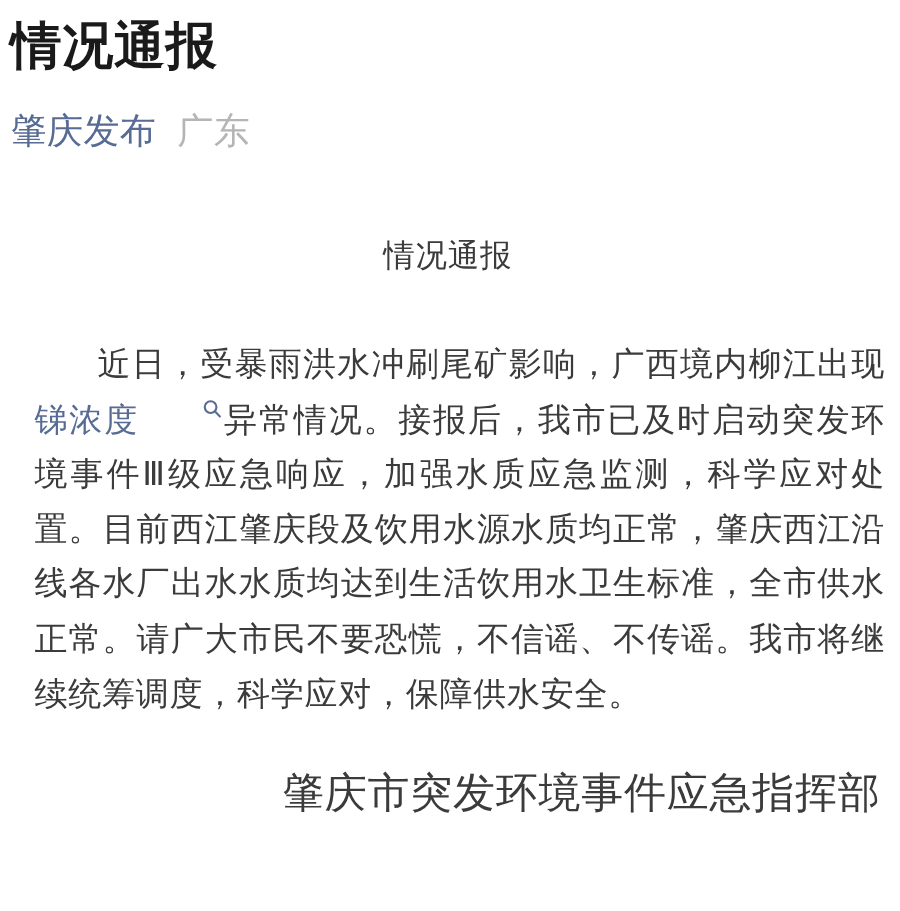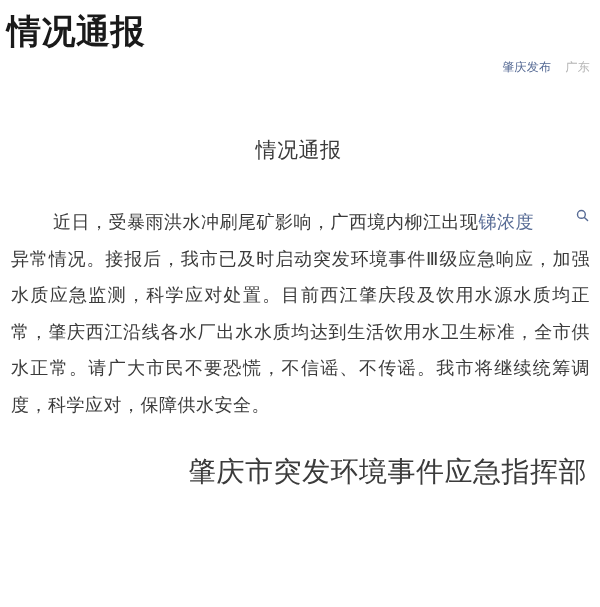--- a/index.html
+++ b/index.html
@@ -27,26 +27,26 @@
   }
   .title {
     margin: 9px 0 0 0;
     font-size: 34px;
     line-height: 44px;
     font-weight: 700;
     color: var(--title-text);
     letter-spacing: 0.5px;
   }
   .meta {
-    font-size: 12px;
+    margin-top: 21px;
+    font-size: 24px;
     line-height: 28px;
     display: flex;
     align-items: baseline;
     letter-spacing: 0.3px;
-    justify-content: flex-end;
   }
   .meta .account {
     color: var(--link);
     cursor: pointer;
   }
   .meta .datetime {
     color: var(--meta-gray);
     margin-left: 16px;
   }
   .meta .region {
@@ -55,22 +55,22 @@
   }
   .subtitle {
     margin-top: 54px;
     text-align: center;
     font-size: 21px;
     line-height: 29px;
     color: var(--body-text);
     letter-spacing: 0.5px;
   }
   .body-text {
-    margin: 40px 0 0 4px;
-    font-size: 18px;
+    margin: 40px 0 0 16px;
+    font-size: 22px;
     line-height: 36.6px;
     color: var(--body-text);
     letter-spacing: 0.5px;
     text-indent: 42px;
     text-align: justify;
   }
   .keyword-link {
     color: var(--link);
     cursor: pointer;
   }

